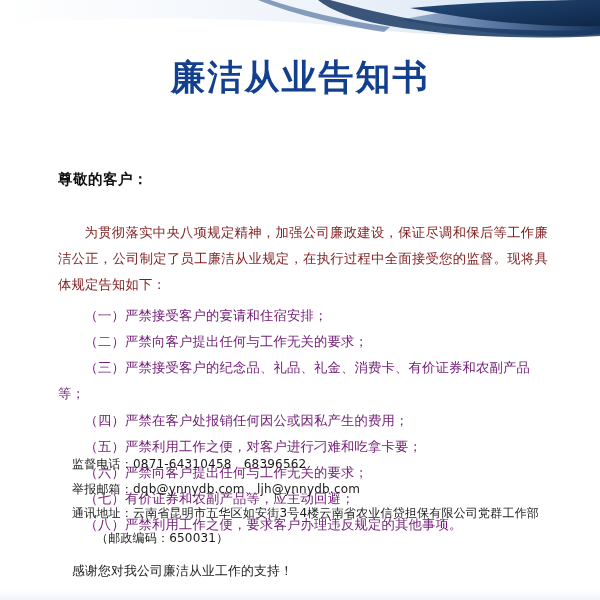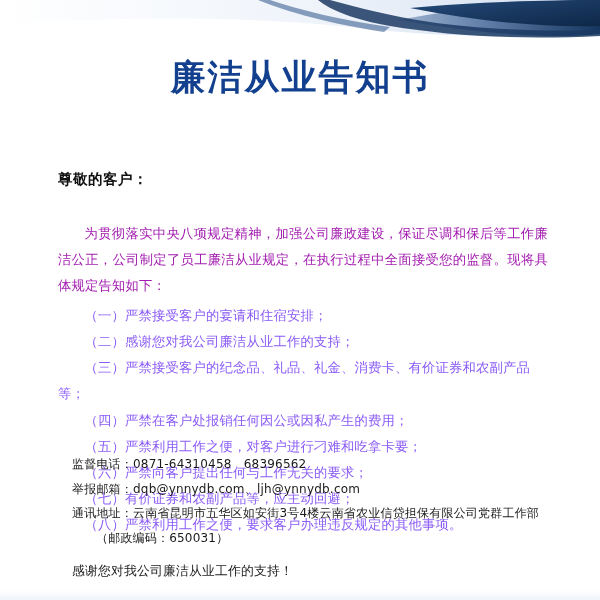--- a/index.html
+++ b/index.html
@@ -65,33 +65,34 @@
     font-weight: bold;
     color: #111111;
     margin-bottom: 32px;
     letter-spacing: 0.5px;
   }
   .para {
     font-size: 13.3px;
     line-height: 1.95;
     text-align: justify;
     text-indent: 2em;
-    color: #a21caf;
+    color: #7f1d1d;
     margin-bottom: 4px;
     letter-spacing: 0.2px;
+    font-family: Liberation Mono, monospace;
   }
   .clause-list {
     margin: 4px 0 0 0;
     padding: 0;
     list-style: none;
   }
   .clause {
     font-size: 13.3px;
     line-height: 1.97;
-    color: #8b5cf6;
+    color: #701a75;
     text-indent: 2em;
     letter-spacing: 0.2px;
   }
 
   
   .contact-wrap {
     position: absolute;
     top: 452px;
     left: 72px;
     width: 480px;
@@ -158,21 +159,21 @@
 
   <div class="title-wrap">
     <div class="doc-title">廉洁从业告知书</div>
   </div>
 
   <div class="body-wrap">
     <div class="salutation">尊敬的客户：</div>
     <div class="para">为贯彻落实中央八项规定精神，加强公司廉政建设，保证尽调和保后等工作廉洁公正，公司制定了员工廉洁从业规定，在执行过程中全面接受您的监督。现将具体规定告知如下：</div>
     <ul class="clause-list">
       <li class="clause">（一）严禁接受客户的宴请和住宿安排；</li>
-      <li class="clause">（二）感谢您对我公司廉洁从业工作的支持；</li>
+      <li class="clause">（二）严禁向客户提出任何与工作无关的要求；</li>
       <li class="clause">（三）严禁接受客户的纪念品、礼品、礼金、消费卡、有价证券和农副产品等；</li>
       <li class="clause">（四）严禁在客户处报销任何因公或因私产生的费用；</li>
       <li class="clause">（五）严禁利用工作之便，对客户进行刁难和吃拿卡要；</li>
       <li class="clause">（六）严禁向客户提出任何与工作无关的要求；</li>
       <li class="clause">（七）有价证券和农副产品等，应主动回避；</li>
       <li class="clause">（八）严禁利用工作之便，要求客户办理违反规定的其他事项。</li>
     </ul>
   </div>
 
   <div class="contact-wrap">

